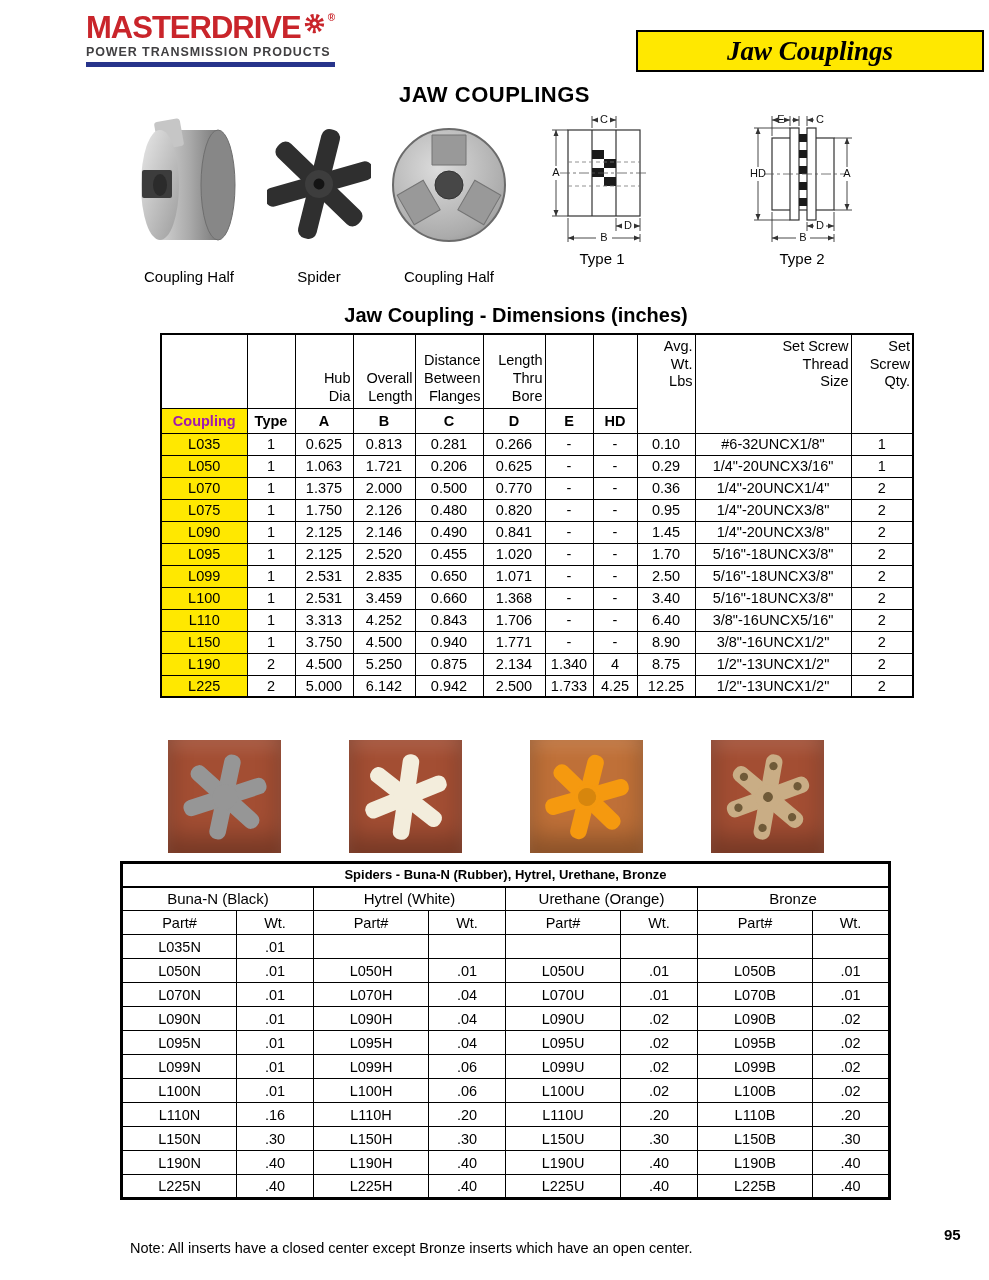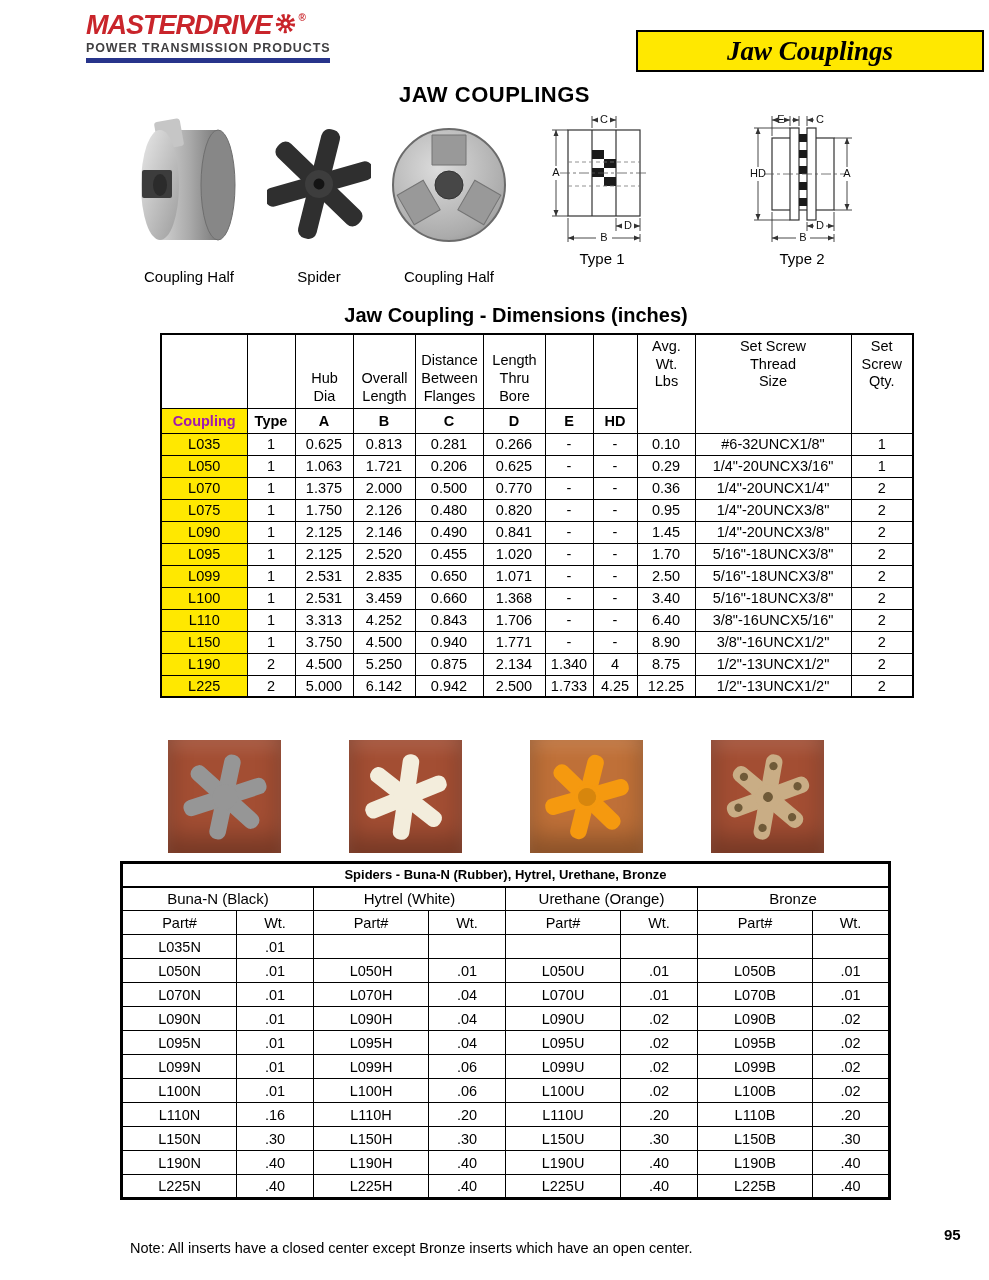--- a/index.html
+++ b/index.html
@@ -8,21 +8,21 @@
     position:relative; width:989px; height:1280px; margin:0 auto;
     background:#fff; color:#000; overflow:hidden;
     font-family:"Liberation Sans", sans-serif;
   }
   .abs { position:absolute; }
 
   
   .logo { left:86px; top:12px; display:inline-block; }
   .logo-row { display:flex; align-items:flex-start; gap:3px; }
   .brand {
-    font-size:27px; font-weight:bold; font-style:italic;
+    font-size:31px; font-weight:bold; 
     color:var(--brand-red,#c9252b); letter-spacing:-1px; line-height:1;
   }
   .gear { margin-top:1px; }
   .reg-mark { font-size:10px; font-weight:bold; color:var(--brand-red,#c9252b); }
   .brand-sub {
     margin-top:2px; font-size:12.5px; font-weight:bold; color:#414042;
     letter-spacing:0.9px;
   }
   .brand-underline { margin-top:3px; height:5px; background:var(--brand-blue,#27348b); }
 
@@ -59,22 +59,22 @@
     border-collapse:collapse; table-layout:fixed; width:752px;
     font-size:14.5px; border:2px solid #000;
   }
   .dim-table th, .dim-table td {
     border:1px solid #000; text-align:center; padding:1px 2px; height:22px;
   }
   .dim-table thead tr.h1 th {
     height:74px; vertical-align:bottom; font-weight:normal;
     white-space:pre-line; line-height:1.22; font-size:14.5px; padding-bottom:2px;
   }
-  .dim-table thead tr.h1 th.span2 { vertical-align:top; padding-top:3px; }
-  .dim-table thead tr.h1 th.hl-left { text-align:center; padding-left:3px; }
+  .dim-table thead tr.h1 th.span2 { vertical-align:top; padding-top:3px;text-align:right; }
+  .dim-table thead tr.h1 th.hl-left { text-align:right; padding-left:3px; }
   .dim-table thead tr.h2 th { height:25px; font-weight:bold; }
   .yellow-cell { background:var(--highlight-yellow,#ffe800); }
   .coupling-h { color:#a21caf; }
 
   
   .tiles { left:120px; top:740px; width:752px; display:flex; justify-content:center; gap:68px; }
   .tile {
     width:113px; height:113px; display:flex; align-items:center; justify-content:center;
     box-shadow: inset 0 -16px 24px rgba(0,0,0,.28), inset 0 10px 14px rgba(255,255,255,.10);
   }

